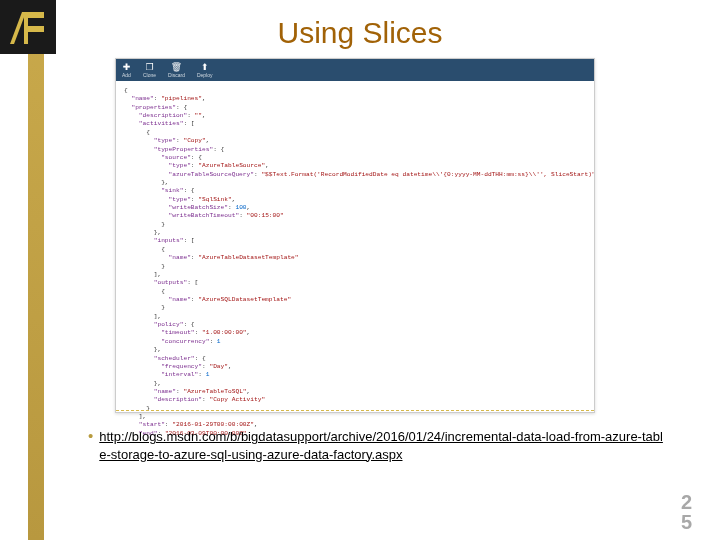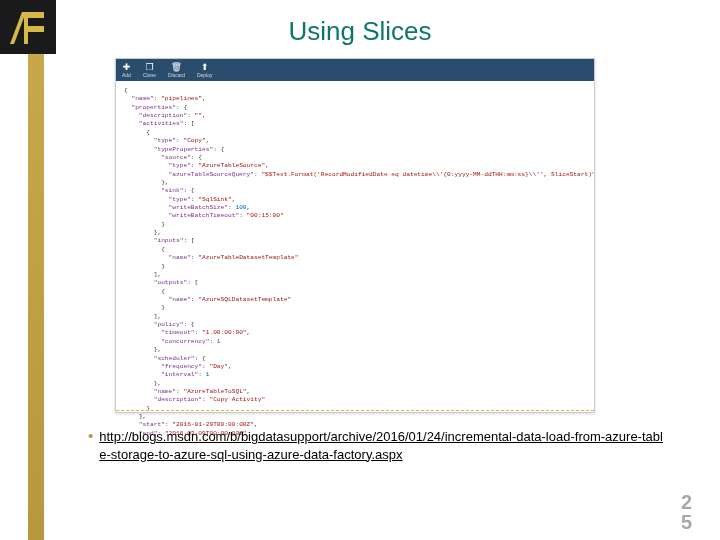--- a/index.html
+++ b/index.html
@@ -27,23 +27,23 @@
     height: 54px;
     background: #1a1a1a;
   }
   .logo svg { display: block; }
   .slide-title {
     position: absolute;
     left: 0;
     top: 16px;
     width: 100%;
     text-align: center;
-    font-size: 26px;
+    font-size: 30px;
     font-weight: 400;
-    color: #0f766e;
+    color: #a16207;
   }
   .code-panel {
     position: absolute;
     left: 115px;
     top: 58px;
     width: 480px;
     height: 355px;
     background: #fff;
     border: 1px solid #ccc;
     box-shadow: 0 1px 3px rgba(0,0,0,0.15);

